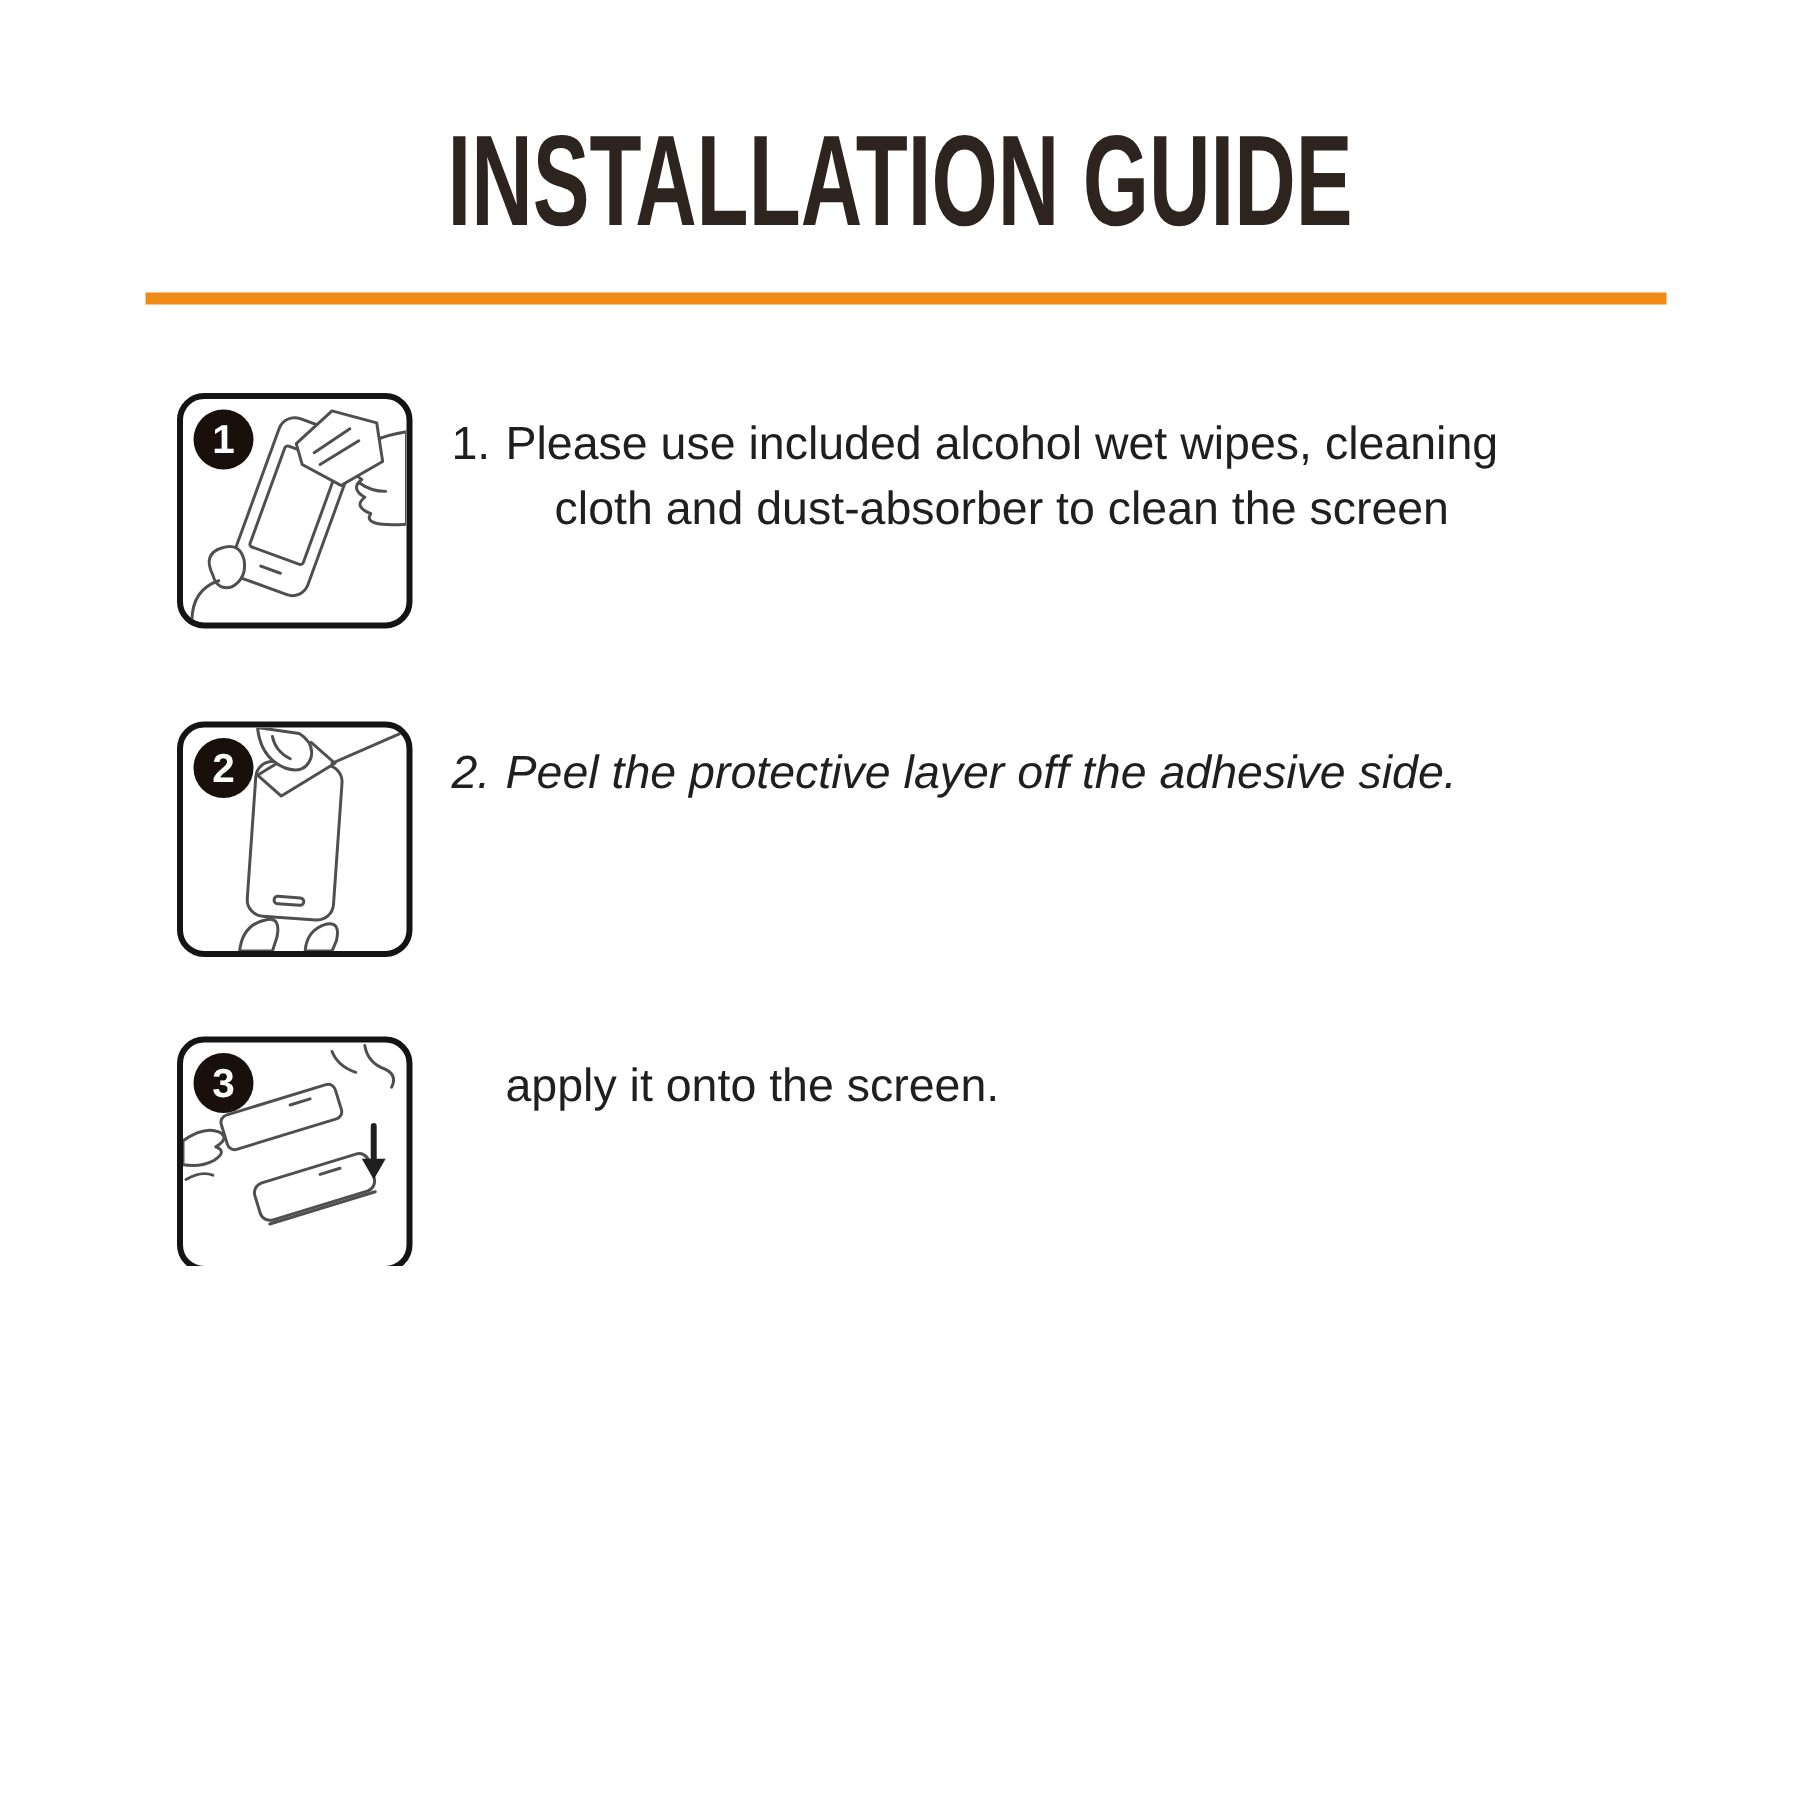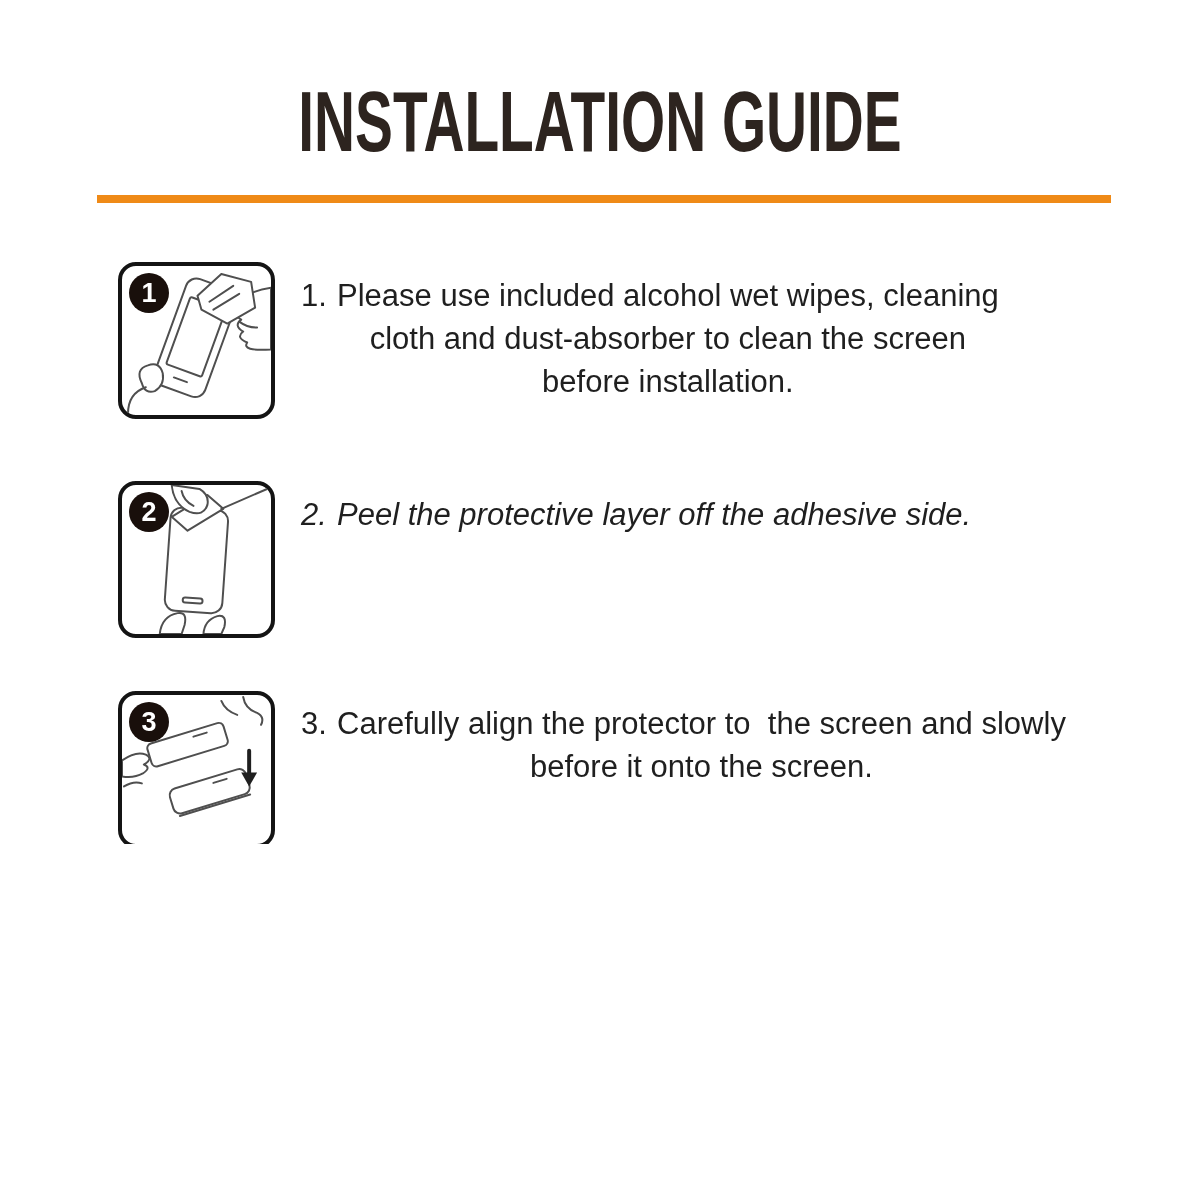--- a/index.html
+++ b/index.html
@@ -61,21 +61,20 @@
         <path class="fw" d="M76,30 L100,8 L130,16 L134,42 L106,58 L80,44 Z"></path>
         <path d="M88,36 L112,20"></path>
         <path d="M92,44 L118,28"></path>
         <path d="M118,56 Q126,62 136,62"></path>
       </svg>
       <div class="badge">1</div>
     </div>
     <div class="step-text t1">
       <div class="line"><span class="num">1.</span><span>Please use included alcohol wet wipes, cleaning</span></div>
       <div class="line cont">cloth and dust-absorber to clean the screen</div>
-      <div class="line cont">before installation.</div>
     </div>
   </section>
 
   <section class="step step2">
     <div class="box">
       <svg class="ill" viewBox="0 0 150 150" aria-hidden="true">
         <g transform="rotate(4 75 75)">
           <rect x="46" y="24" width="58" height="104" rx="11" class="fw"></rect>
           <rect x="64" y="114" width="20" height="5" rx="2.5"></rect>
         </g>
@@ -108,22 +107,21 @@
         <path class="fw" d="M0,66 Q14,56 24,60 Q32,64 22,70 Q30,73 21,79 Q12,84 0,82 Z"></path>
         <path d="M2,92 Q12,86 20,89"></path>
         <path d="M100,6 Q104,16 116,20"></path>
         <path class="fw" d="M122,2 Q124,14 136,18 Q144,22 140,30"></path>
         <line x1="128" y1="56" x2="128" y2="80" style="stroke:#1f1f1f;stroke-width:4"></line>
         <polygon class="solid" points="120,78 136,78 128,92"></polygon>
       </svg>
       <div class="badge">3</div>
     </div>
     <div class="step-text t3">
-      <div class="line"><span class="num">3.</span><span>Carefully align the protector to  the screen and slowly</span></div>
-      <div class="line cont">before it onto the screen.</div>
+      <div class="line cont">apply it onto the screen.</div>
     </div>
   </section>
 
   <section class="step step4">
     <div class="box">
       <svg class="ill" viewBox="0 0 150 150" aria-hidden="true">
         <g transform="rotate(13 75 80)">
           <rect x="38" y="2" width="70" height="142" rx="13" class="fw"></rect>
           <rect x="46" y="24" width="54" height="92" rx="2"></rect>
           <circle cx="73" cy="130" r="8"></circle>

